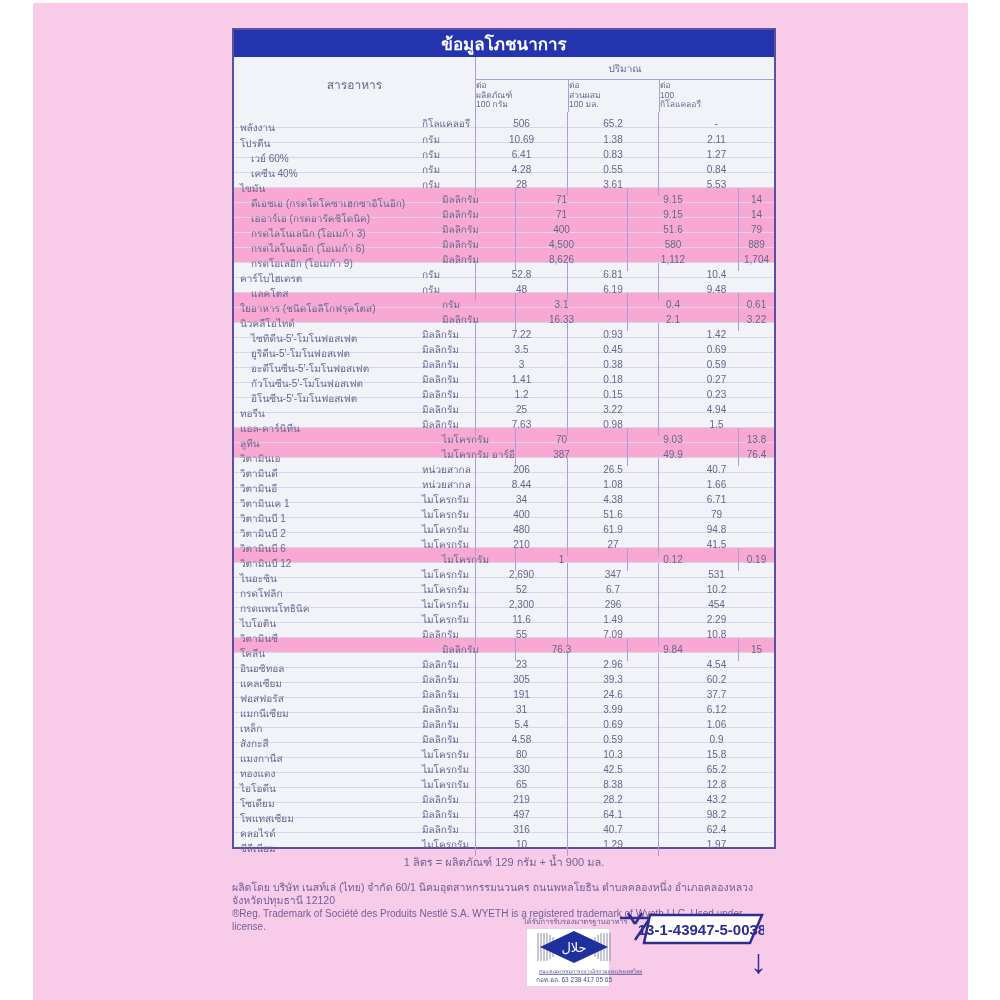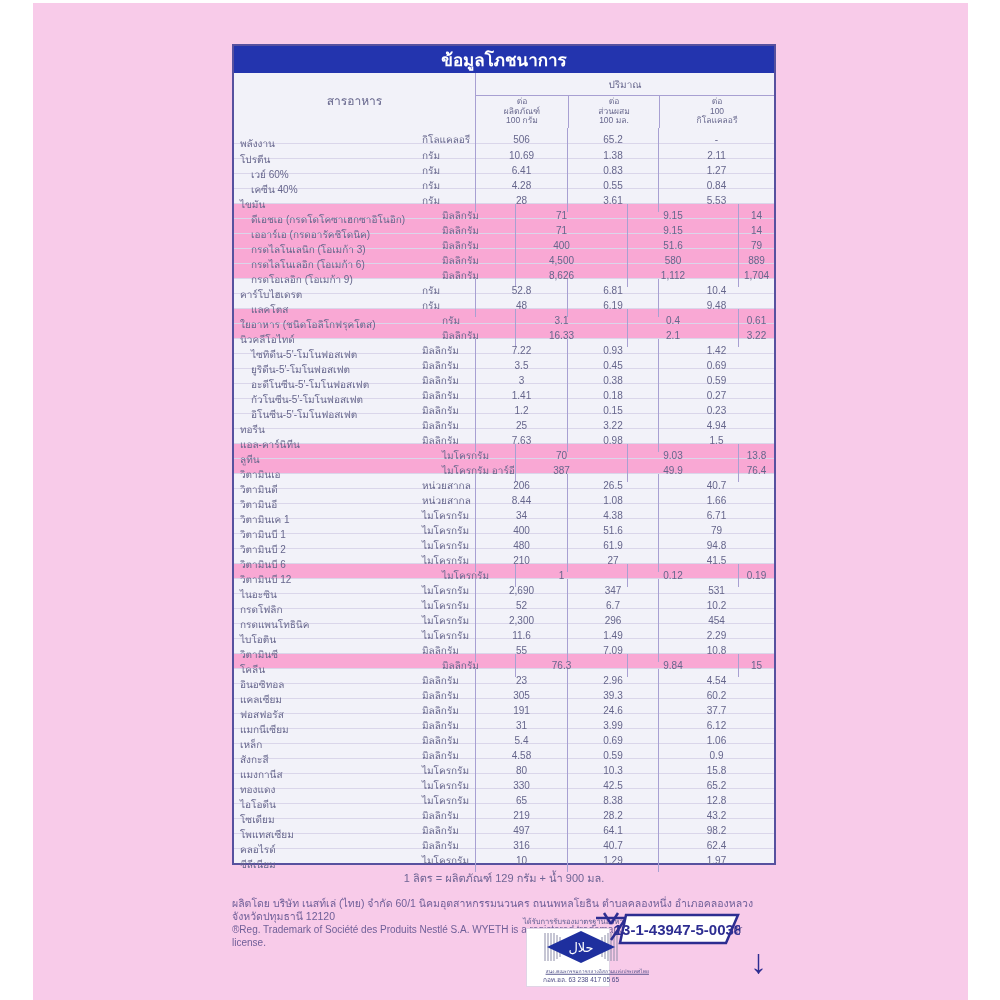--- a/index.html
+++ b/index.html
@@ -1,58 +1,58 @@
 <!DOCTYPE html>
 <html><head>
 <meta charset="utf-8">
 <style>
   * { margin:0; padding:0; box-sizing:border-box; }
   body { font-family:"Liberation Sans","DejaVu Sans",sans-serif; background:#ffffff; }
   .sheet { position:relative; width:1000px; height:1000px; background:#ffffff; overflow:hidden; }
   .pink-bg { position:absolute; left:33px; top:3px; width:935px; height:997px; background:#f8cbe9; }
 
   
-  .panel { position:absolute; left:232px; top:44px; width:544px; }
+  .panel { position:absolute; left:232px; top:28px; width:544px; }
   .ntable { width:544px; border:2px solid #57519f; background:#f2f2f9; }
   .title-band { height:27px; background:#2334ae; color:#ffffff; font-weight:bold;
                 font-size:17px; display:flex; align-items:center; justify-content:center; }
   .thead { display:grid; grid-template-columns:241px 1fr; color:#67678d; }
   .th-nutrient { display:flex; align-items:center; justify-content:center; font-size:12px; }
   .th-amounts { border-left:1px solid #a8a0d2; }
   .amount-label { height:23px; font-size:10px; display:flex; align-items:center;
                   justify-content:center; border-bottom:1px solid #a8a0d2; }
   .subcols { display:grid; grid-template-columns:92px 91px 1fr; }
-  .subcol { font-size:8.5px; line-height:9.5px; text-align:center; padding:1px 0 2px 0; }
+  .subcol { font-size:8.5px; line-height:9.5px; padding:1px 0 2px 0; }
   .subcol + .subcol { border-left:1px solid #a8a0d2; }
 
   .tbody .trow { display:grid; grid-template-columns:188px 53px 92px 91px 1fr;
                  height:15px; align-items:center; font-size:10px; color:#66668c; }
   .tbody .trow + .trow { border-top:1px solid #dad6ea; }
   .tbody .trow.hl { background:#f9a8d4;gap:20px; }
   .cname { padding-left:6px; white-space:nowrap;margin-top:8px; }
   .cname.ind { padding-left:17px; }
   .cunit { white-space:nowrap; }
   .cval { text-align:center; border-left:1px solid #a8a0d2; align-self:stretch;
           display:flex; align-items:center; justify-content:center; }
 
   .footnote { margin-top:4px; text-align:center; font-size:11px; color:#6f6595; }
   .mfg-line { margin-top:10px; font-size:10.5px; color:#6f5f98; line-height:13px; }
   .mfg-line b { font-weight:normal;text-align:right; }
   .tm-line { font-size:10px; color:#6f5f98; line-height:13px; }
 
   
   .halal-block { position:absolute; left:523px; top:915px; width:90px; text-align:center; }
   .halal-caption { font-size:7.5px; color:#5c5c8f; margin-bottom:2px; white-space:nowrap; }
-  .halal-box { width:82px; margin:0 auto; background:#ffffff; padding:2px 2px 1px 16px;
+  .halal-box { width:82px; margin:0 auto; background:#ffffff; padding:2px 2px 1px 9px;
                box-shadow:0 0 0 1px #e0d4e6; }
   .halal-org { font-size:5.5px; color:#4a4a85; text-decoration:underline; white-space:nowrap;
                transform:scale(.92); transform-origin:center; }
   .halal-num { font-size:6.5px; color:#4a4a85; white-space:nowrap; }
 
-  .fda-mark { position:absolute; left:592px; top:910px; }
+  .fda-mark { position:absolute; left:616px; top:910px; }
   .fda-num-text { font-size:15px; font-weight:bold; fill:#2d2d91; }
 
   .date-note { position:absolute; left:648px; top:948px; width:110px;
                font-size:12.5px; line-height:16px; font-weight:bold; color:#33338f; }
   .down-arrow { position:absolute; left:750px; top:942px; font-size:34px;
                 font-weight:bold; color:#2d2d91; }
 </style>
 </head>
 <body>
 

